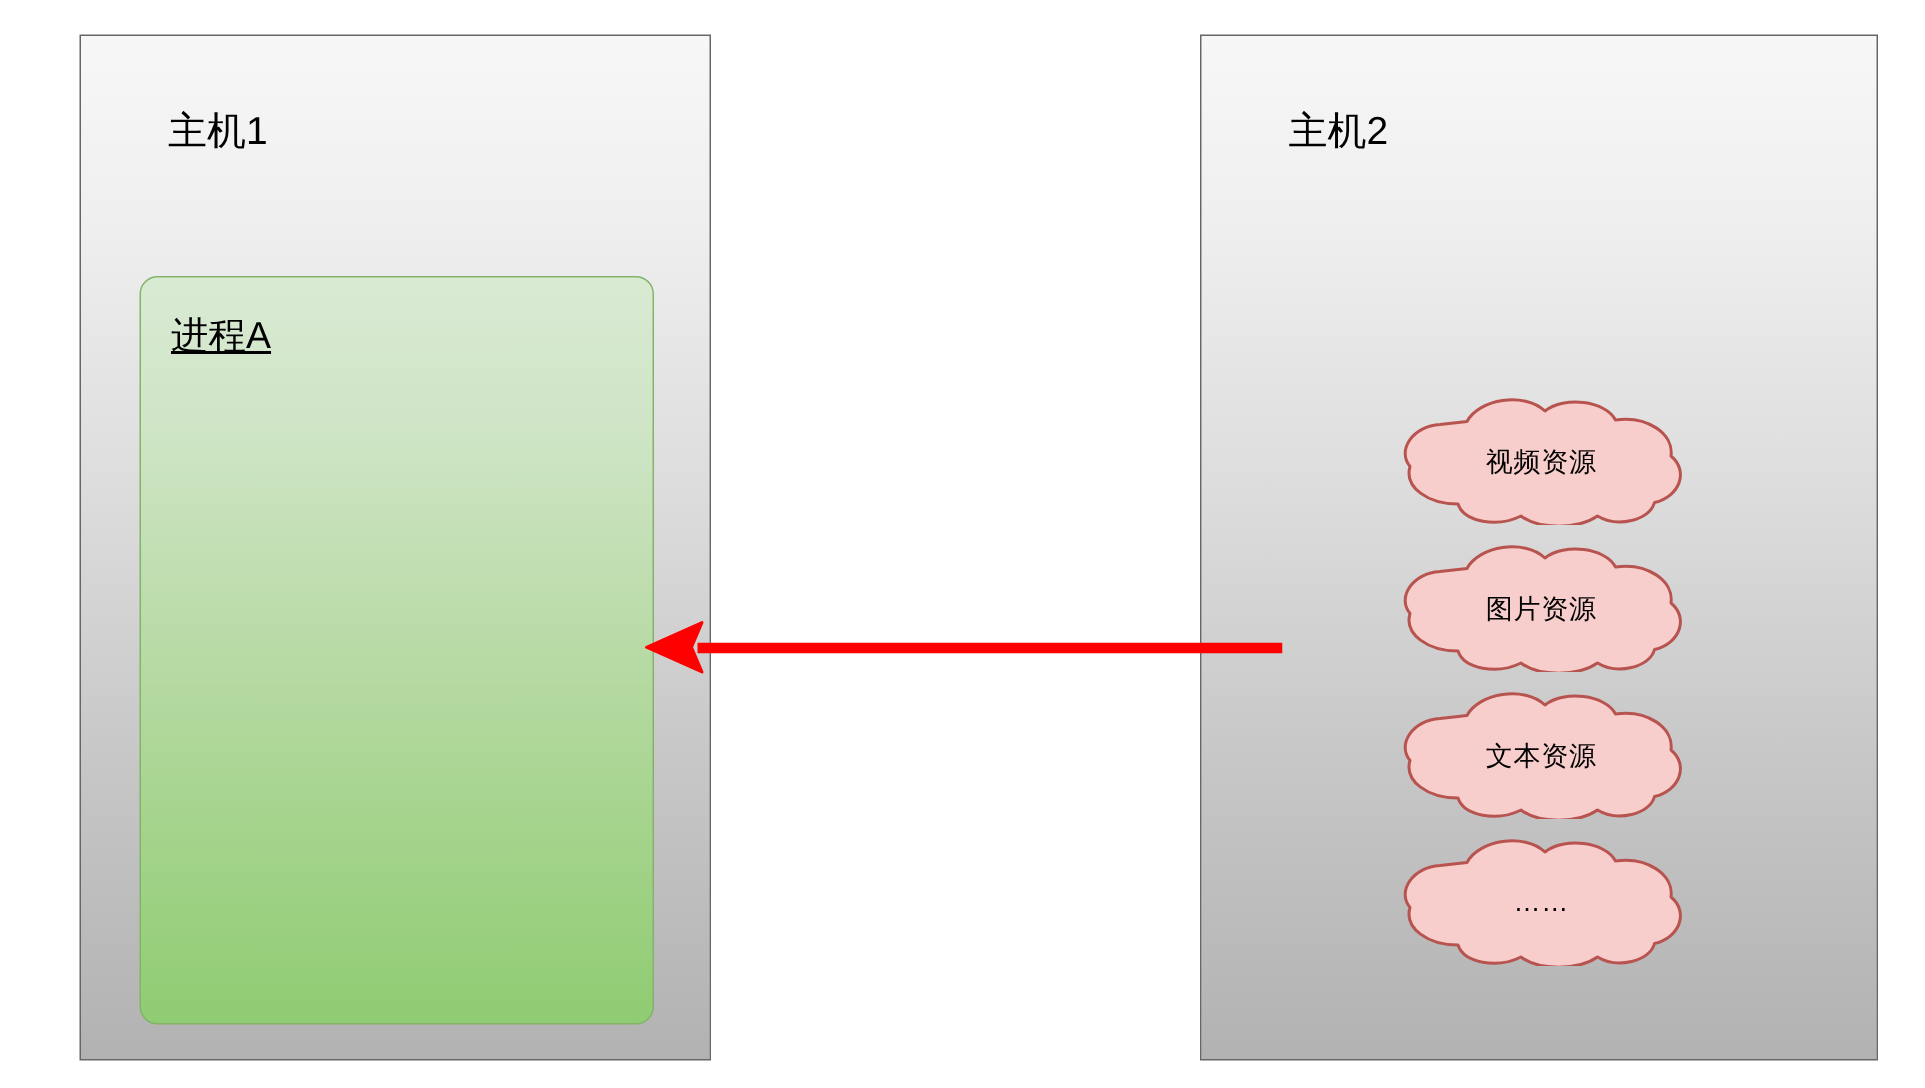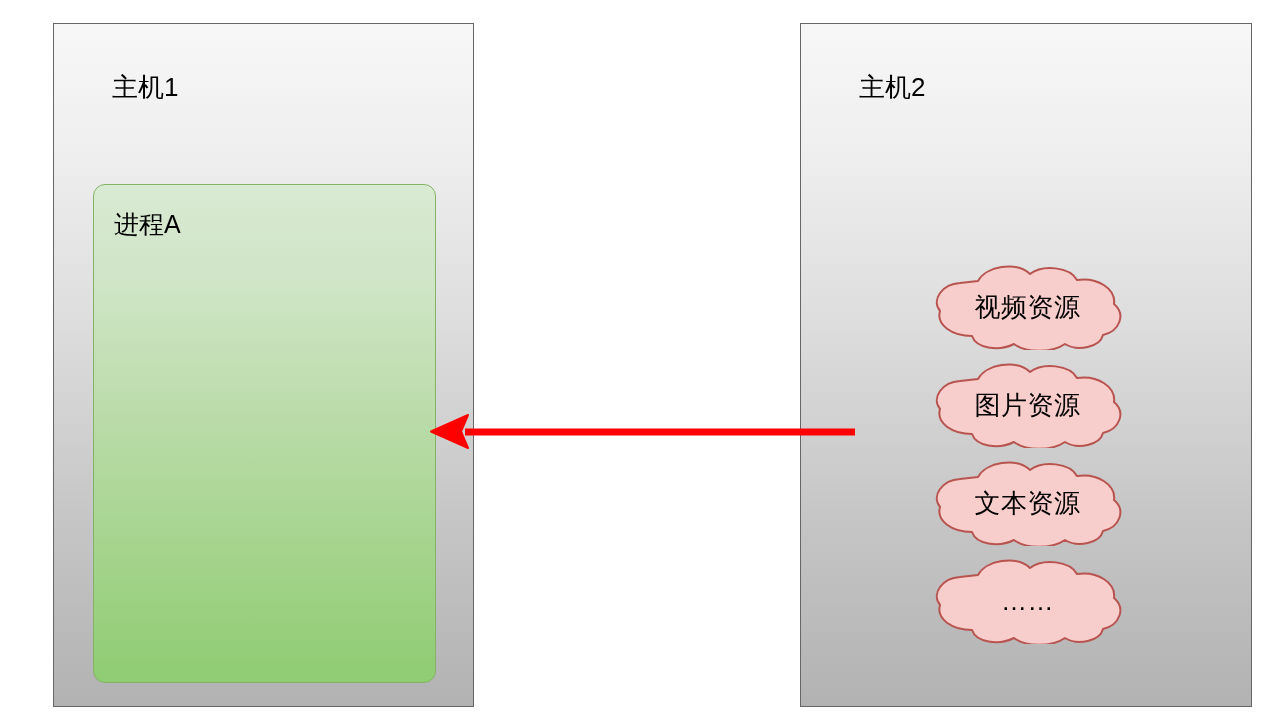--- a/index.html
+++ b/index.html
@@ -57,37 +57,38 @@
     background: linear-gradient(to bottom, #dae8fc 0%, #d0e1fa 20%, #bcd3f4 45%, #9bbcea 72%, #7ea6e0 100%);
   }
   .proc-label {
     position: absolute;
     left: 20px;
     top: 24px;
     font-size: 25px;
     color: #000000;
     line-height: 1.2;
     white-space: nowrap;
+    text-decoration: underline;
   }
 
   
   .cloud {
     position: absolute;
     width: 195px;
     height: 85px;
   }
   .cloud svg { display: block; width: 195px; height: 85px; }
   .cloud-text {
     position: absolute;
     left: 0; top: 0;
     width: 195px; height: 85px;
     display: flex;
     align-items: center;
     justify-content: center;
-    font-size: 26px;
+    font-size: 18px;
     color: #000000;
     letter-spacing: 0.5px;
     white-space: nowrap;
     pointer-events: none;
   }
   #cloud0 { left: 930px; top: 265px; }
   #cloud1 { left: 930px; top: 363px; }
   #cloud2 { left: 930px; top: 461px; }
   #cloud3 { left: 930px; top: 559px; }
 

